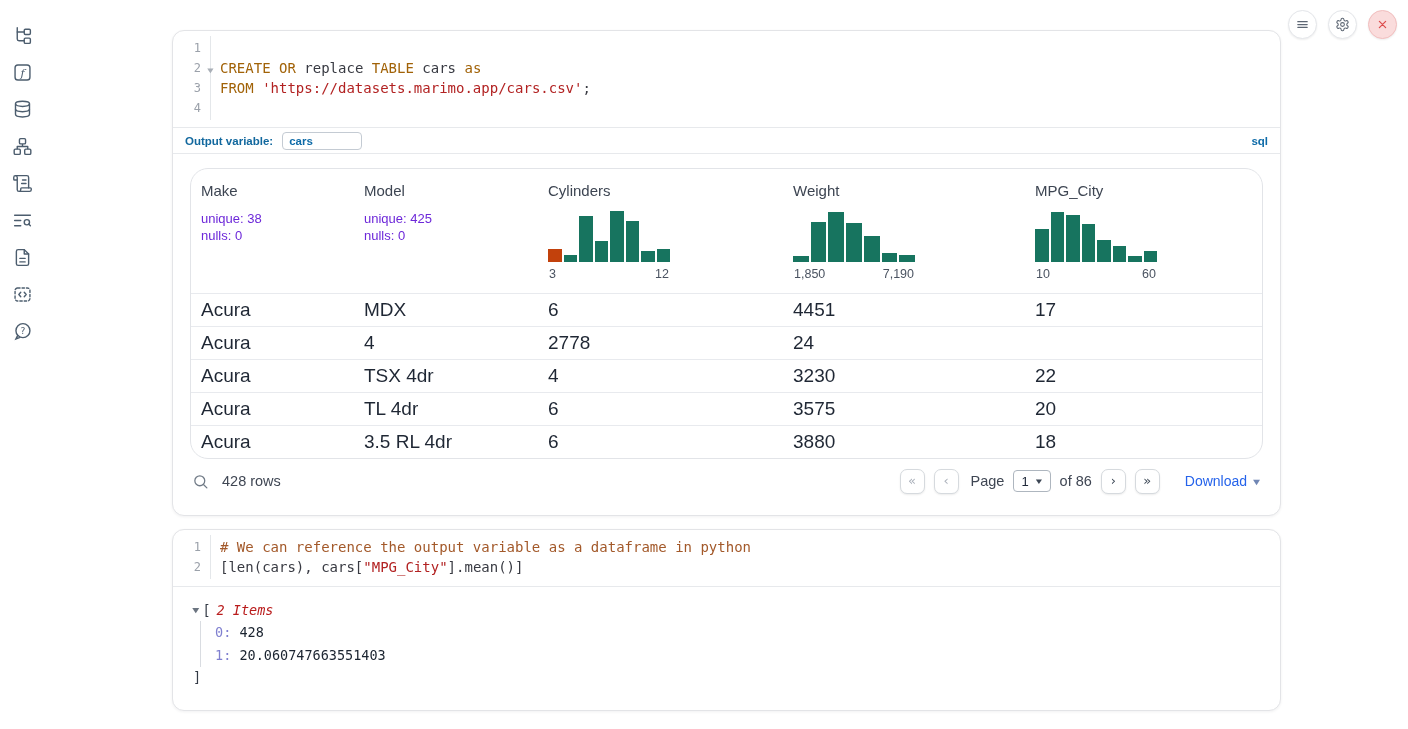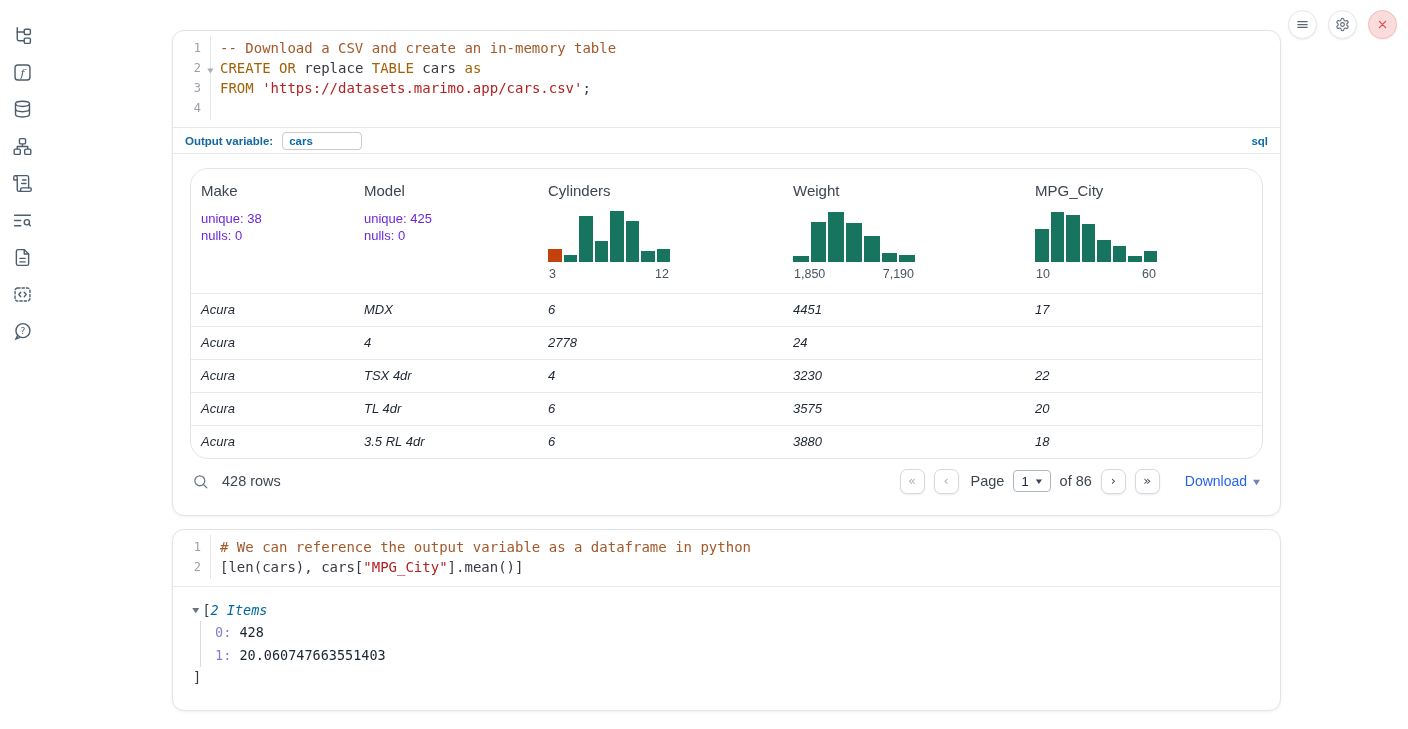--- a/index.html
+++ b/index.html
@@ -48,21 +48,21 @@
   .thead { padding:13px 0 12px; align-items:start; }
   .th-cell { padding-left:10px; }
   .th-label { font-size:15px; color:#3d4552; }
   .th-stats { margin-top:11px; font-size:13px; color:#6d28d9; line-height:17px; }
   .hist { margin-top:9px; width:122px; }
   .hist-bars { display:flex; align-items:flex-end; gap:2px; height:54px; }
   .hist-bar { flex:1; background:#17745f; }
   .hist-bar.orange { background:#c2410c; }
   .hist-axis { display:flex; justify-content:space-between; font-size:12.5px; color:#4a5361; margin-top:5px; padding:0 1px; }
   .trow { border-top:1px solid #e8eaee; height:33px; }
-  .td-cell { padding-left:10px; font-size:13px; color:#1f2734; line-height:32px; white-space:nowrap; overflow:hidden;font-style:italic; }
+  .td-cell { padding-left:10px; font-size:19px; color:#1f2734; line-height:32px; white-space:nowrap; overflow:hidden; }
   
   .table-footer { display:flex; align-items:center; height:44px; color:#3f4653; font-size:14.5px; padding:0 2px;justify-content:space-between; }
   .tf-search { color:#717b87; display:flex; align-items:center; cursor:pointer; }
   .tf-search svg { width:17px; height:17px; }
   .row-count { margin-left:13px; color:#3f4653; }
   .pager { margin-left:auto; display:flex; align-items:center; gap:9px; }
   .pg-btn { width:25px; height:25px; border:1px solid #d6dade; border-radius:7px; background:#fff;
     box-shadow:0 1px 2px rgba(0,0,0,.08); display:flex; align-items:center; justify-content:center;
     font-size:13px; color:#3f4a58; cursor:pointer; font-family:"DejaVu Sans", sans-serif; padding-bottom:2px; }
   .pg-btn.muted { color:#aab0ba; }
@@ -71,21 +71,21 @@
     padding:0 7px; font-size:13px; color:#20293a; cursor:pointer; background:#fff; }
   .page-select .chev { font-size:8px; color:#3c4654; }
   .download { margin-left:16px; color:#2563eb; font-size:14px; display:flex; align-items:center; gap:5px; cursor:pointer; }
   .download .chev { font-size:9px; color:#7086b4; padding-top:2px; }
   
   .py-divider { border-top:1px solid #e7e9ec; }
   .tree { padding:12px 20px 0; font-family:"DejaVu Sans Mono", monospace; font-size:13.5px; color:#222a36; }
   .tree-head { display:flex; align-items:center; height:22px; }
   .tree-chevron { font-size:9px; color:#6b7480; margin-right:4px; cursor:pointer; }
   .tree-bracket { color:#333a45; }
-  .tree-items-label { color:#0369a1; font-style:italic; }
+  .tree-items-label { color:#b91c1c; font-style:italic; margin-left:6px; }
   .tree-children { margin-left:7px; border-left:1px solid #d9dce1; padding-left:14px; }
   .tree-entry { height:23px; line-height:23px; }
   .tree-key { color:#8080d0; }
   .tree-val { color:#1b2430; }
   .tree-close { height:20px; line-height:20px; color:#333a45; }
 </style>
 </head>
 <body>
 
 <div class="sidebar">
@@ -171,21 +171,20 @@
     <svg viewBox="0 0 24 24" fill="none" stroke="currentColor" stroke-width="2" stroke-linecap="round">
       <path d="M7 7l10 10M17 7L7 17"></path>
     </svg>
   </div>
 </div>
 
 <div class="cell" id="cell-sql">
   <div class="code-block" id="sql-code">
       <div class="code-line">
         <div class="gutter">1</div>
-        <div class="code-text"><span class="tk-comment">-- Download a CSV and create an in-memory table</span></div>
       </div>
       <div class="code-line">
         <div class="gutter">2<span class="fold-chev" style="transform: scaleX(1.3);">▼</span></div>
         <div class="code-text"><span class="tk-kw">CREATE</span><span class="tk-plain"> </span><span class="tk-kw">OR</span><span class="tk-plain"> replace </span><span class="tk-kw">TABLE</span><span class="tk-plain"> cars </span><span class="tk-kw">as</span></div>
       </div>
       <div class="code-line">
         <div class="gutter">3</div>
         <div class="code-text"><span class="tk-kw">FROM</span><span class="tk-plain"> </span><span class="tk-str">'https://datasets.marimo.app/cars.csv'</span><span class="tk-plain">;</span></div>
       </div>
       <div class="code-line">

